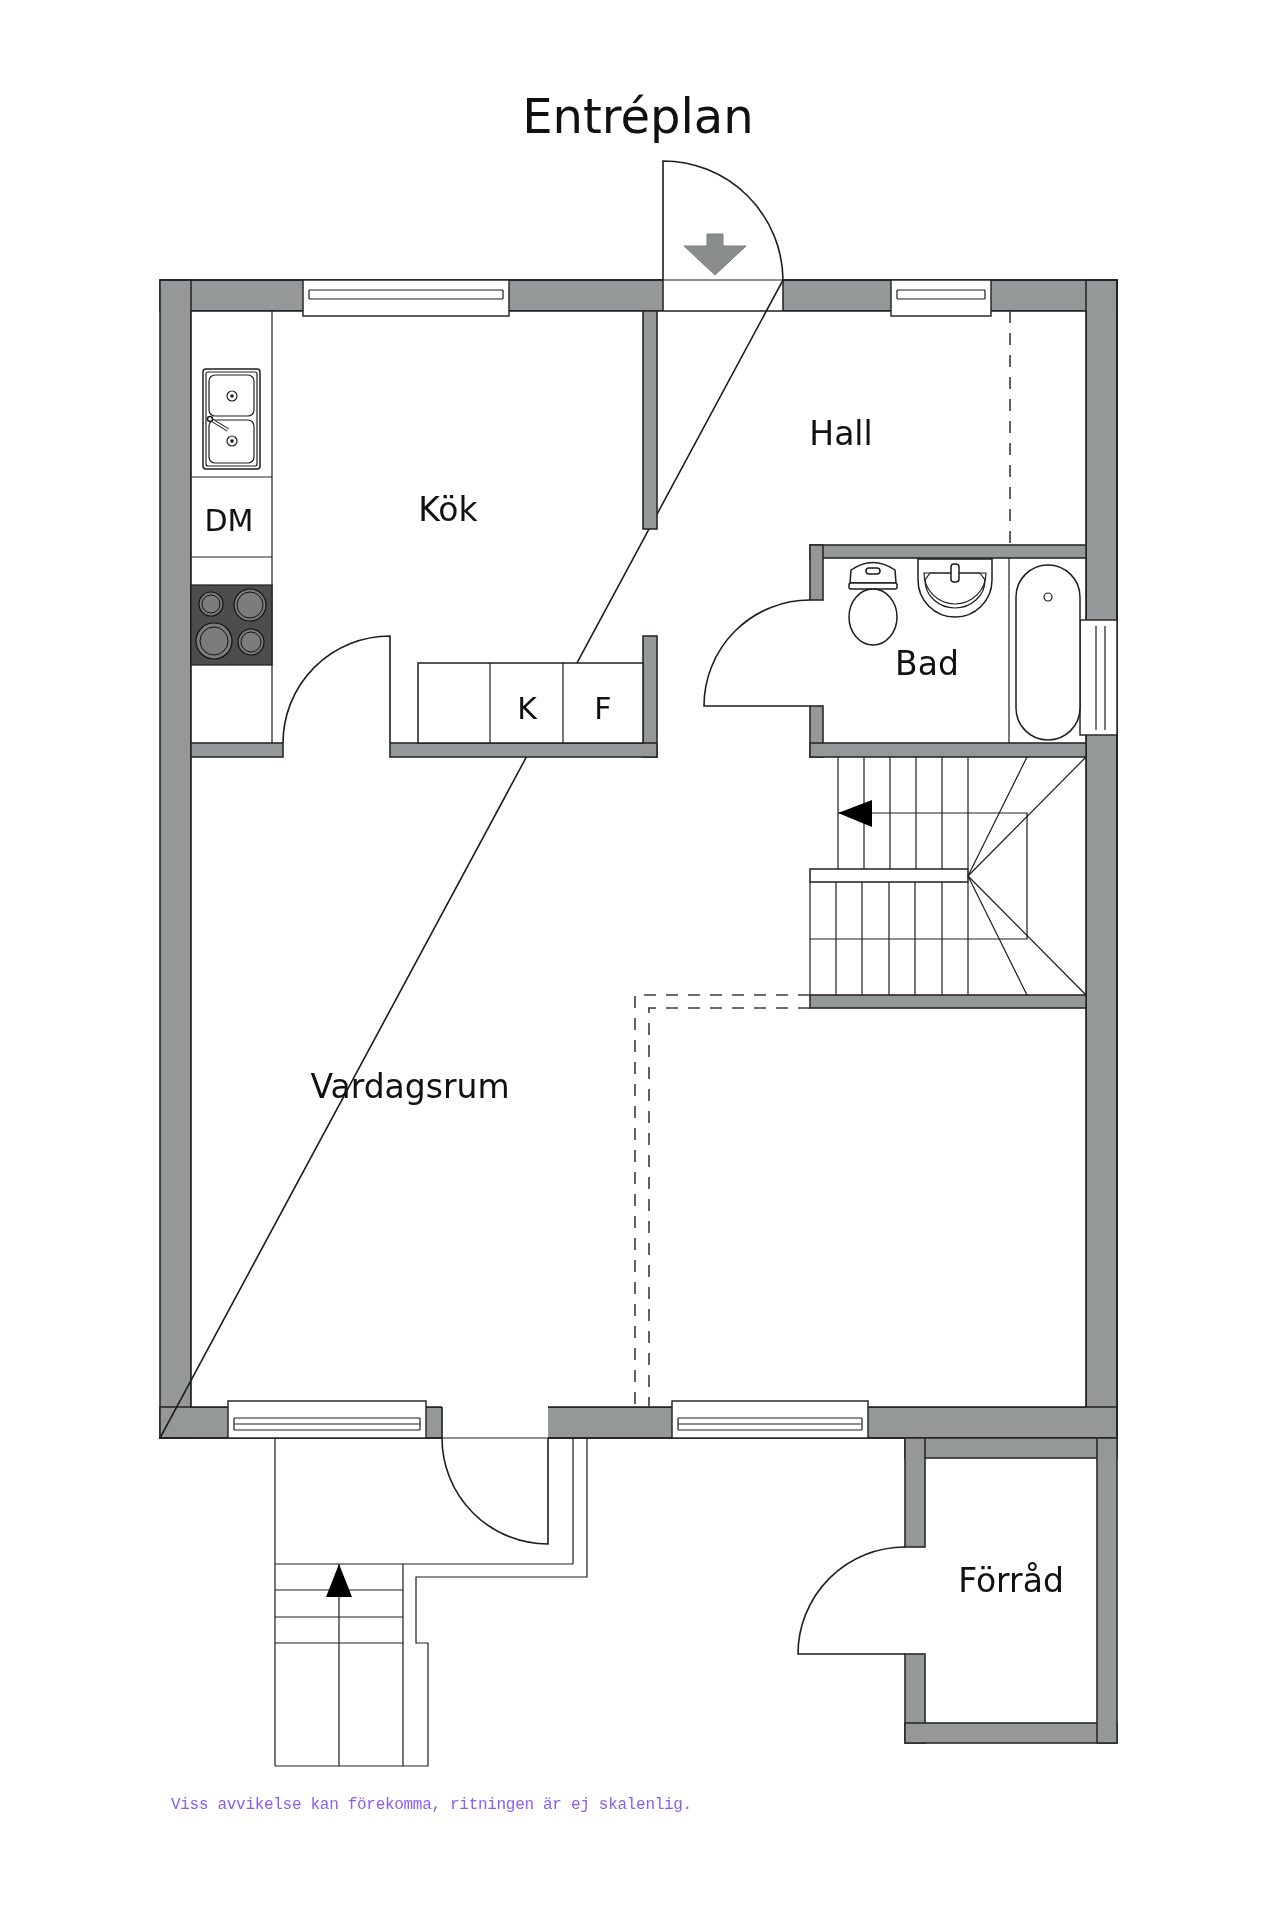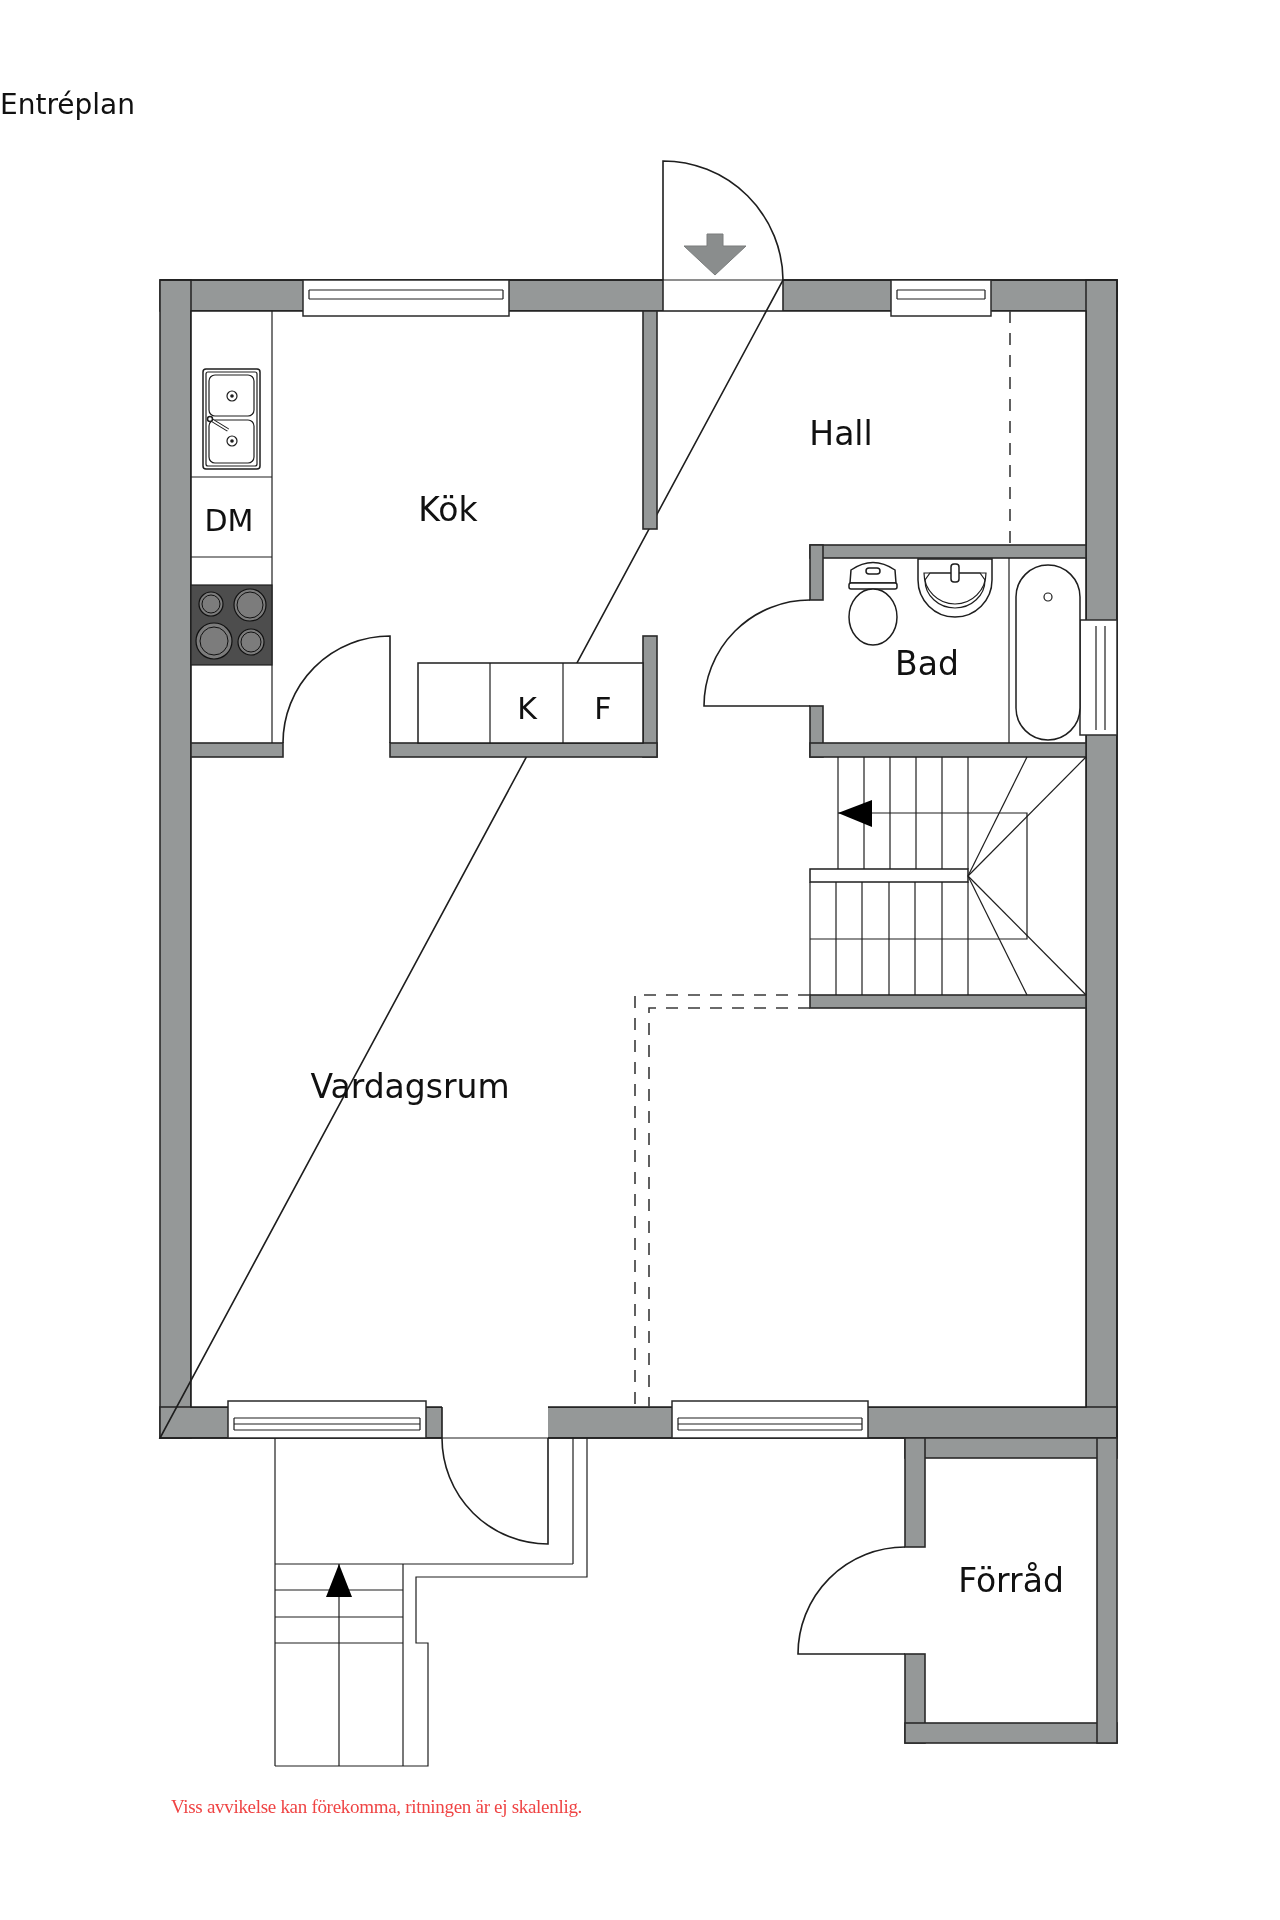--- a/index.html
+++ b/index.html
@@ -5,24 +5,24 @@
   html, body { margin: 0; padding: 0; background: #ffffff; }
   body { width: 1280px; height: 1920px; position: relative; overflow: hidden; }
   #plan { position: absolute; left: 0; top: 0; width: 1280px; height: 1920px; }
   .wall { fill: #959898; stroke: #2a2a2a; stroke-width: 1.6; }
   .ln { fill: none; stroke: #1e1e1e; stroke-width: 1.6; }
   .thin { fill: none; stroke: #1e1e1e; stroke-width: 1.2; }
   .win { fill: #ffffff; stroke: #2a2a2a; stroke-width: 1.5; }
   .dash { fill: none; stroke: #3a3a3a; stroke-width: 1.6; stroke-dasharray: 12 10; }
   .white { fill: #ffffff; stroke: #1e1e1e; stroke-width: 1.5; }
   .lbl { font-family: "DejaVu Sans", sans-serif; fill: #111111; }
-  .title { position: absolute; left: 0; width: 1276px; top: 88px; 
-           font-family: "DejaVu Sans", sans-serif; font-size: 28px; color: #111; }
+  .title { position: absolute; left: 0; width: 1276px; top: 88px; text-align: center;
+           font-family: "DejaVu Sans", sans-serif; font-size: 48px; color: #111; }
   .note { position: absolute; left: 171px; top: 1796px;
-          font-family: Liberation Serif, serif; font-size: 19px; color: #ef4444; letter-spacing: -0.3px; }
+          font-family: Liberation Mono, monospace; font-size: 16px; color: #8b5cf6; letter-spacing: -0.3px; }
 </style>
 </head>
 <body>
 
 <div class="title">Entréplan</div>
 
 <svg id="plan" viewBox="0 0 1280 1920" xmlns="http://www.w3.org/2000/svg">
 
   <g>
     <path class="ln" d="M663 280 L663 161 A120 120 0 0 1 783 280"></path>

